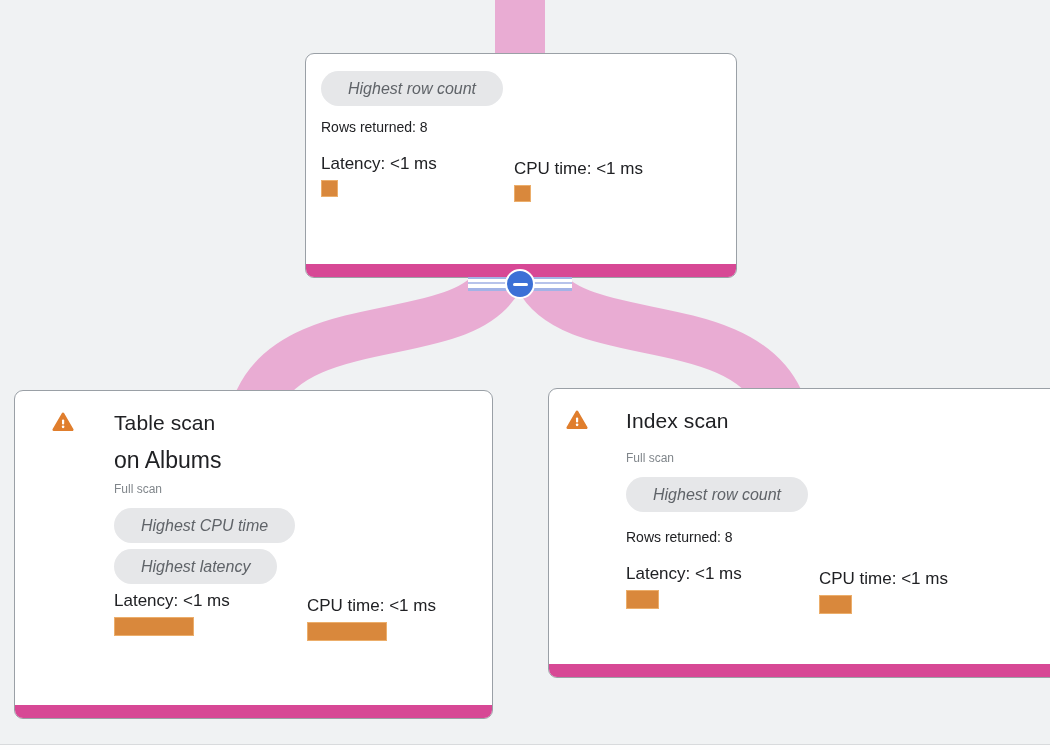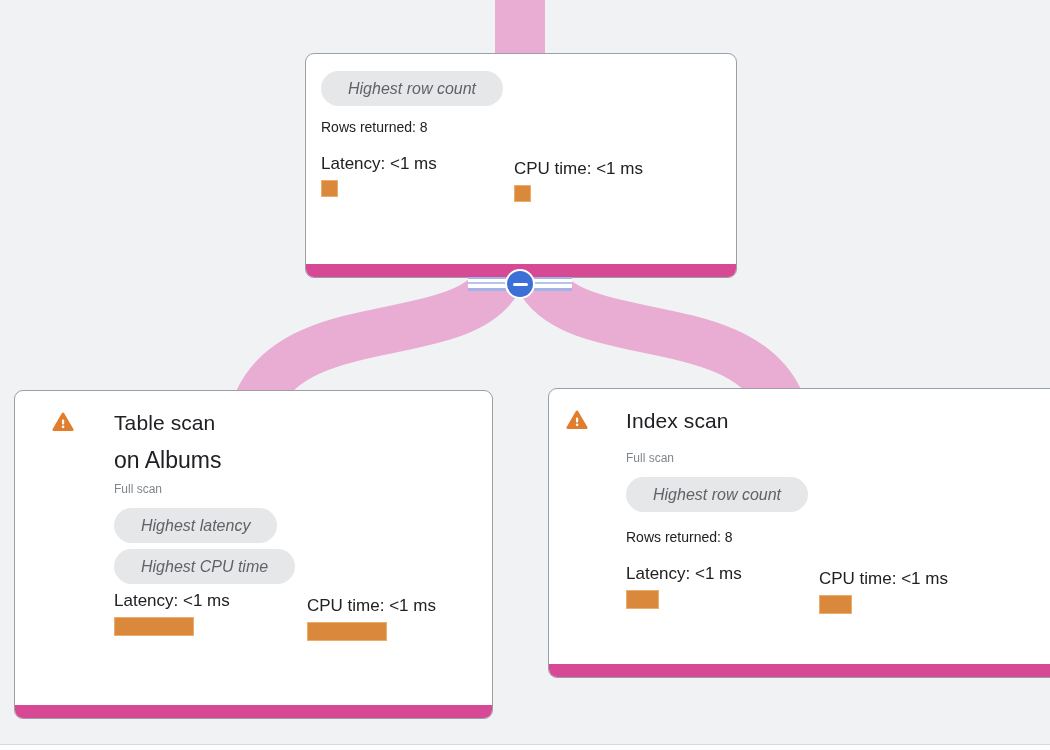--- a/index.html
+++ b/index.html
@@ -99,24 +99,24 @@
     <svg class="warning-icon" viewBox="0 0 24 24">
       <path d="M12 3.2 L22 20.4 H2 Z" fill="#E07E2D" stroke="#E07E2D" stroke-width="3" stroke-linejoin="round"></path>
       <rect x="10.9" y="9.2" width="2.4" height="5.6" rx="1.1" fill="#fff"></rect>
       <circle cx="12.1" cy="17.3" r="1.45" fill="#fff"></circle>
     </svg>
     <div class="indented">
       <h2 class="node-title">Table scan</h2>
       <p class="target-line">on Albums</p>
       <p class="scan-type">Full scan</p>
       <div>
-        <span class="badge">Highest latency</span>
+        <span class="badge">Highest CPU time</span>
       </div>
       <div>
-        <span class="badge">Highest CPU time</span>
+        <span class="badge">Highest latency</span>
       </div>
       <div class="metrics">
         <div class="metric-col">
           <p class="metric-label">Latency: &lt;1 ms</p>
           <div class="metric-bar bar-wide"></div>
         </div>
         <div class="metric-col cpu">
           <p class="metric-label">CPU time: &lt;1 ms</p>
           <div class="metric-bar bar-wide"></div>
         </div>

